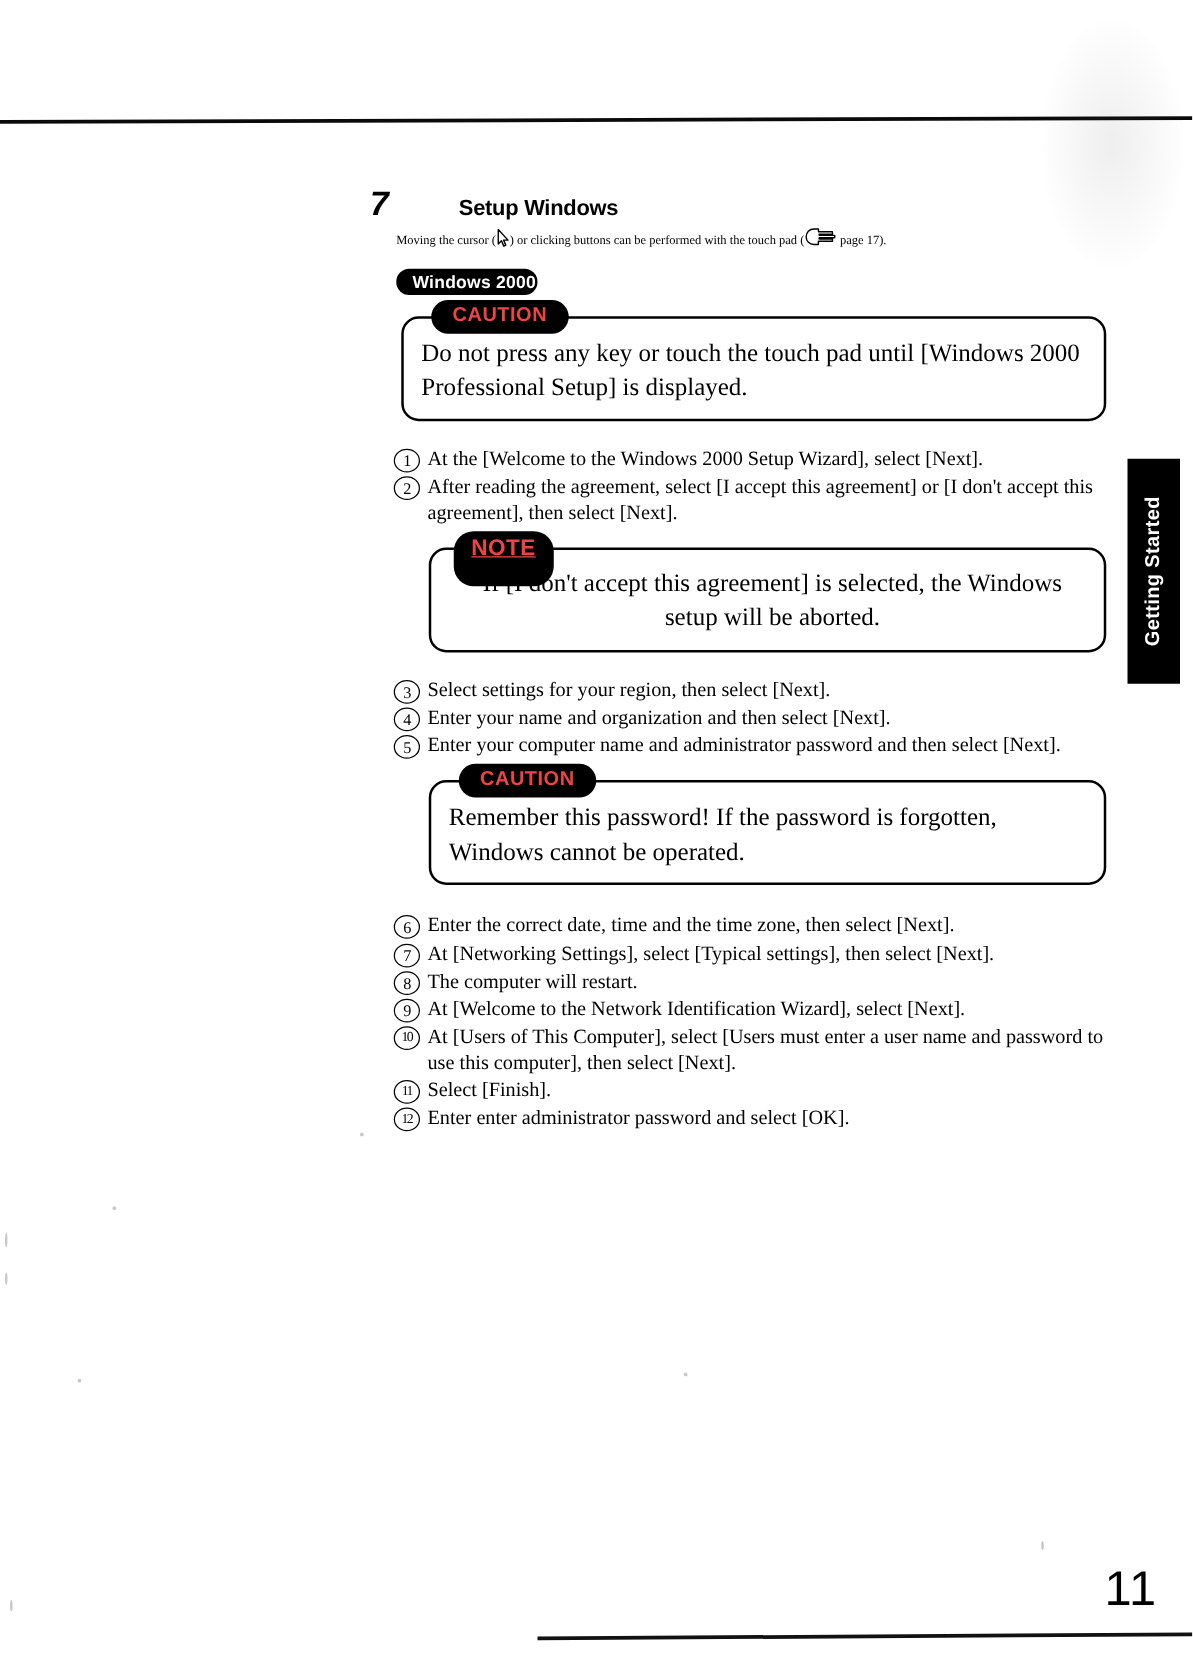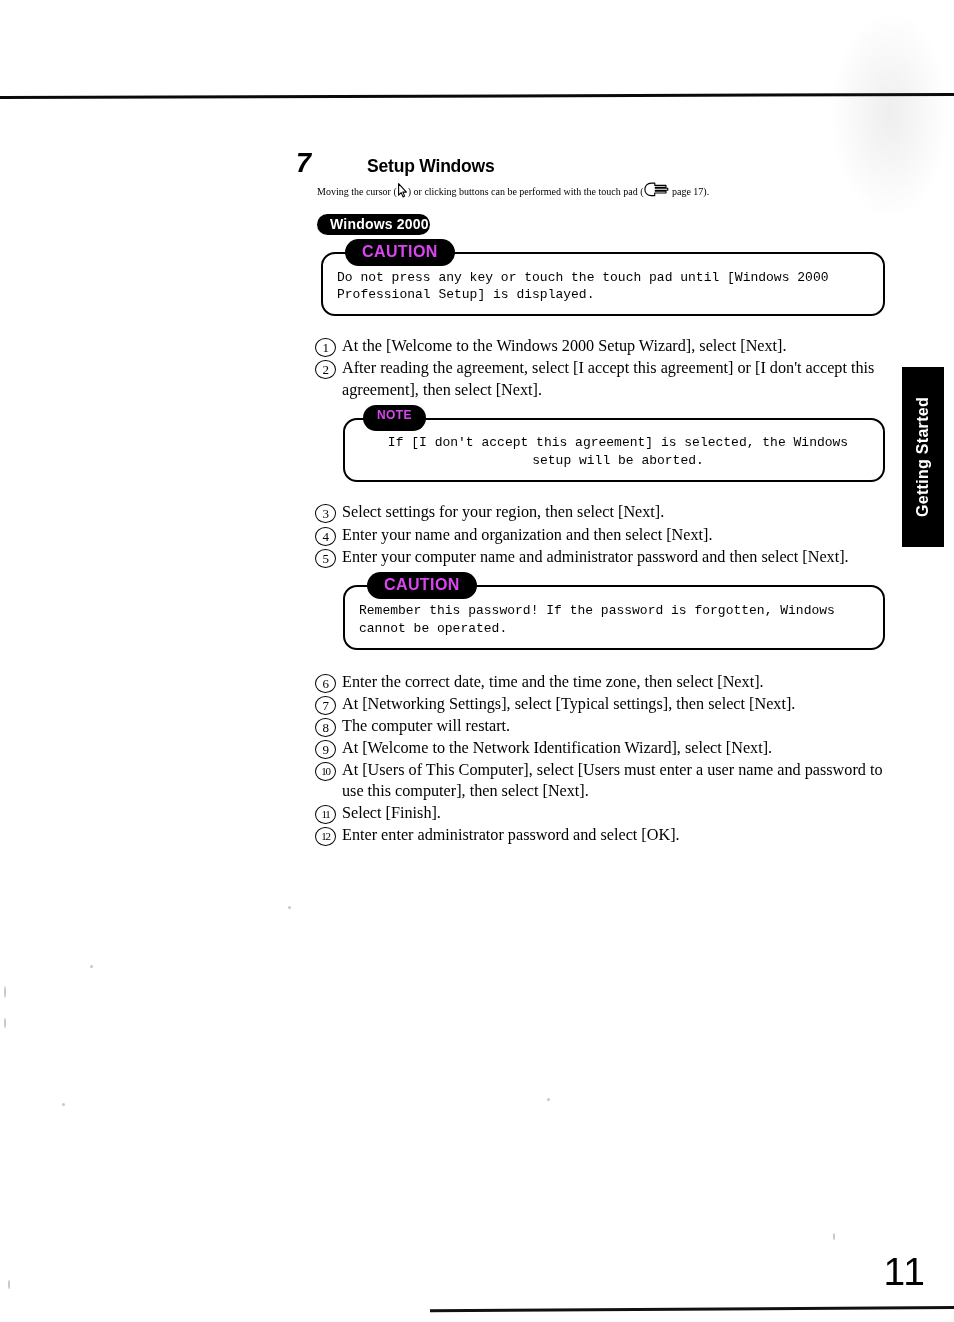--- a/index.html
+++ b/index.html
@@ -124,40 +124,39 @@
 
   
   .callout {
     position: relative;
     margin-top: 17px;
     border: 2.4px solid #000000;
     border-radius: 14px;
     background: #ffffff;
   }
   .callout .body {
-    font-size: 13px;
+    font-size: 20px;
     line-height: 1.38;
     padding: 15px 14px 10px 14px;
-    font-family: Liberation Mono, monospace;
   }
   .callout-tag {
     position: absolute;
     top: -15px;
     background: #000000;
-    color: #d946ef;
+    color: #ef4444;
     font-family: "Liberation Sans", sans-serif;
     font-weight: bold;
     font-size: 16px;
     letter-spacing: 0.4px;
     padding: 4px 17px 5px 17px;
     border-radius: 16px;
     z-index: 2;
   }
   .callout-tag.caution { left: 22px; }
-  .callout-tag.note    { left: 18px; font-size: 12px; padding: 3px 14px 9px 14px; }
+  .callout-tag.note    { left: 18px; font-size: 18px; padding: 3px 14px 20px 14px; text-decoration: underline; }
 
   .callout.caution-1 { margin-left: 25px; width: 560px; }
   .callout.caution-2 { margin-left: 47px; width: 538px; }
   .callout.note-1    { margin-left: 47px; width: 538px; }
   .callout.note-1 .body { padding: 14px 12px 11px 20px; text-align: center; }
 
   
   .steps {
     margin-top: 18px;
     margin-left: 19px;

